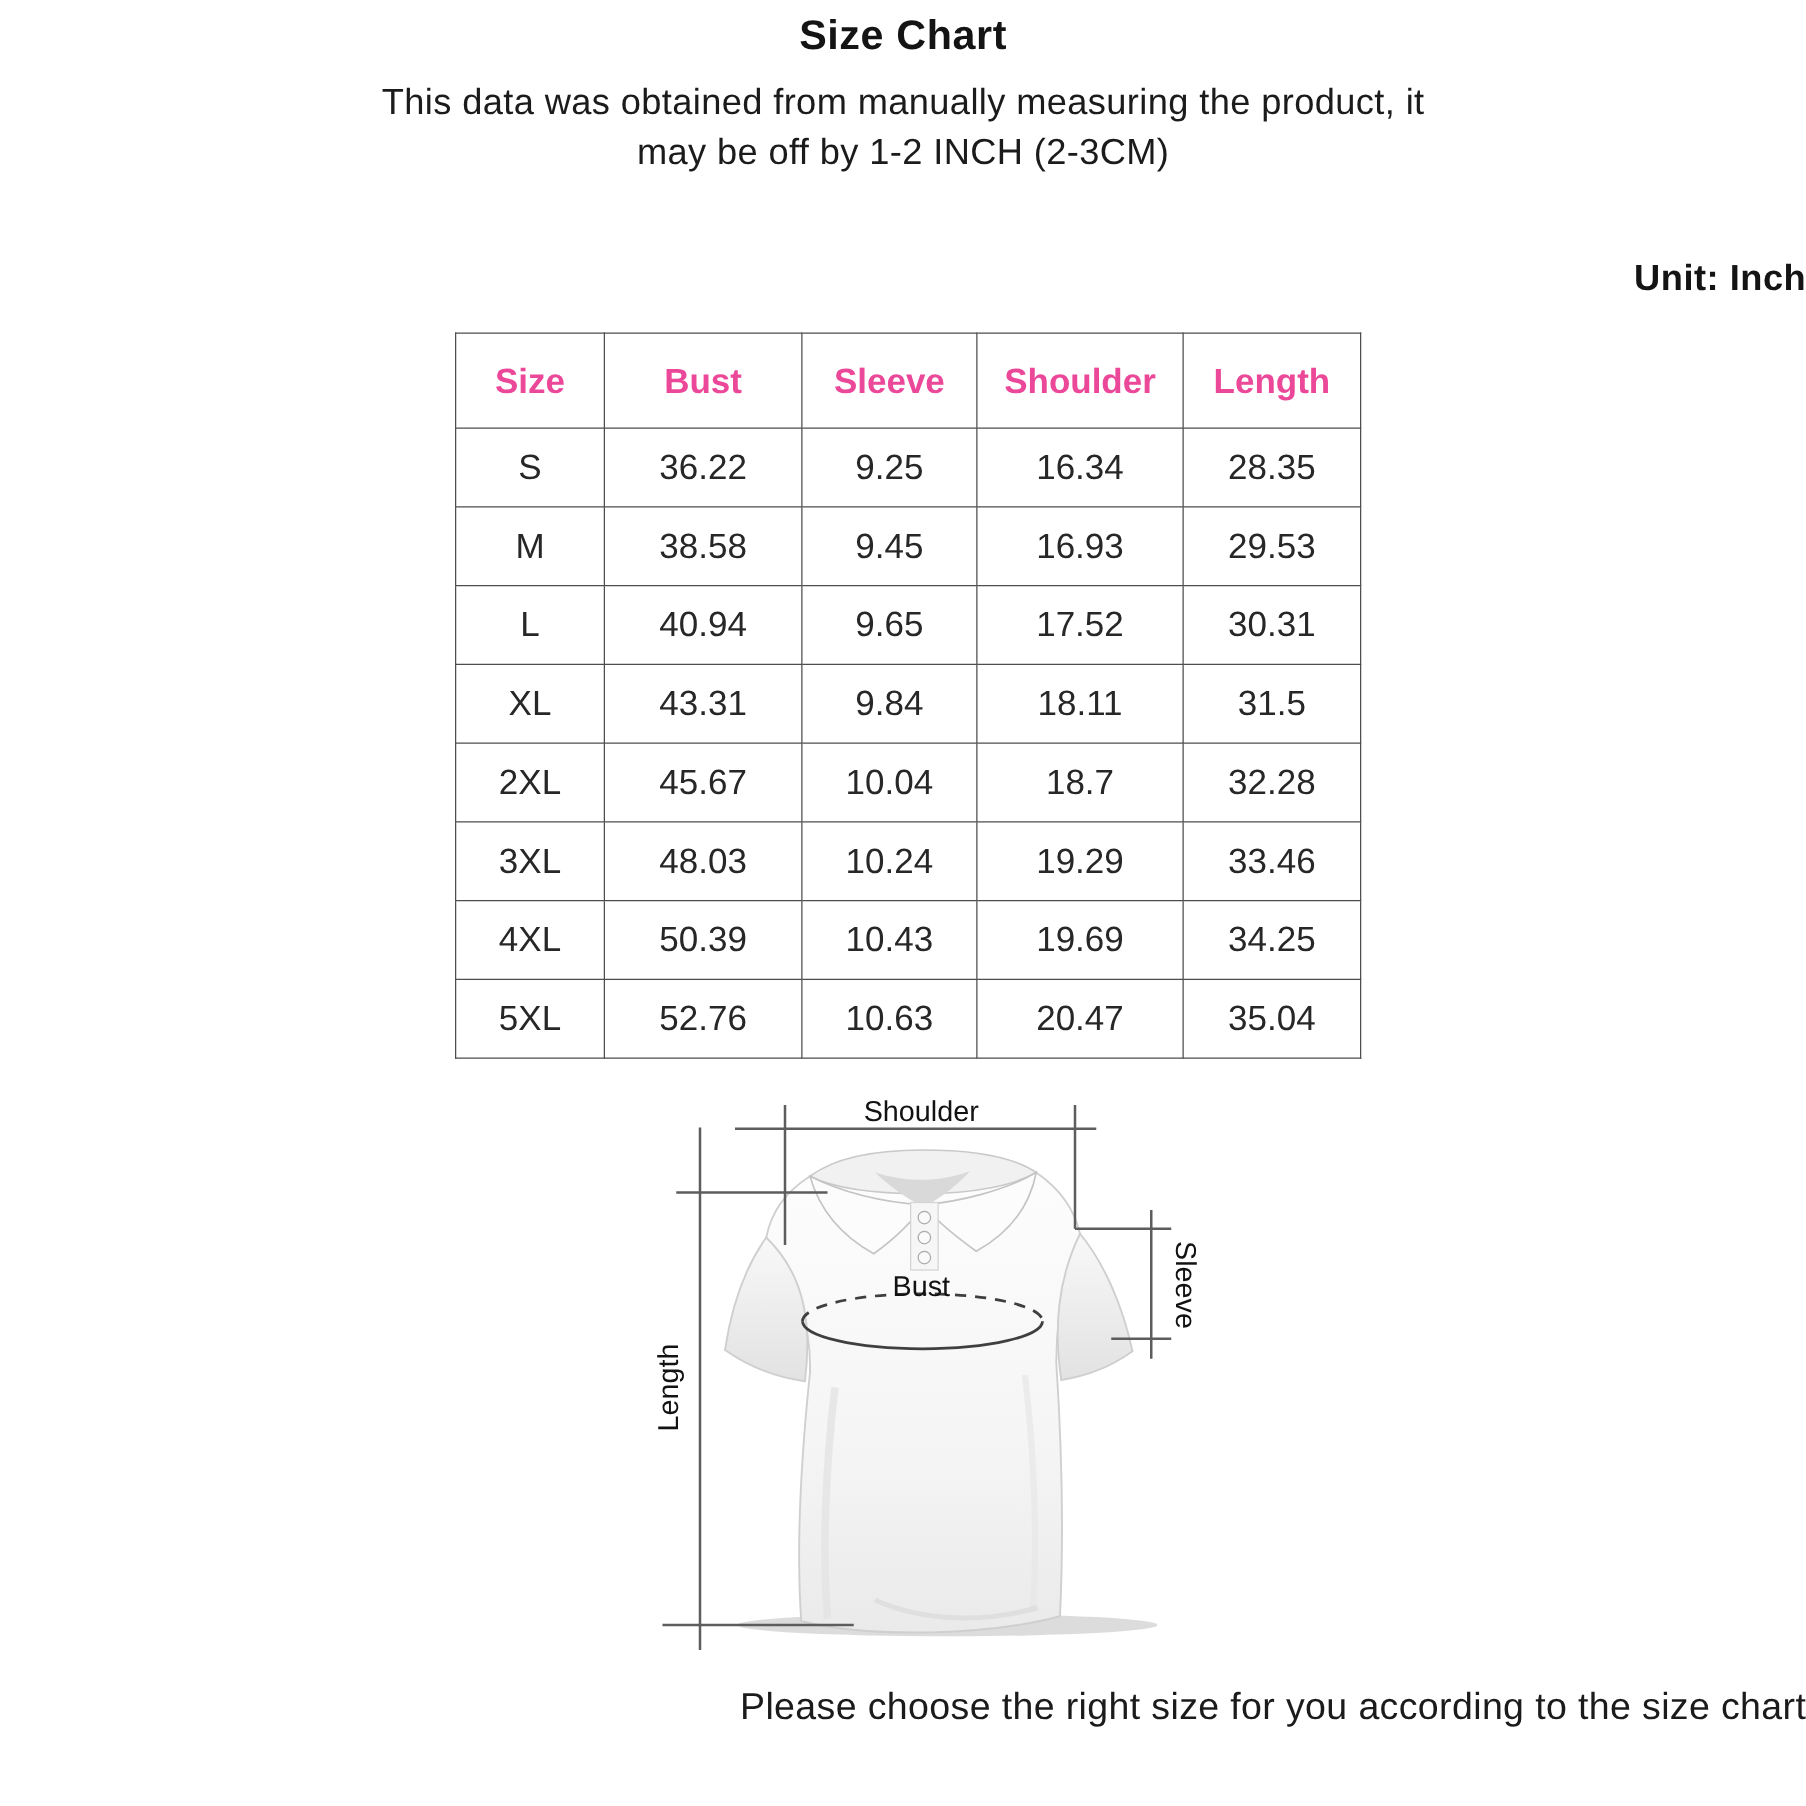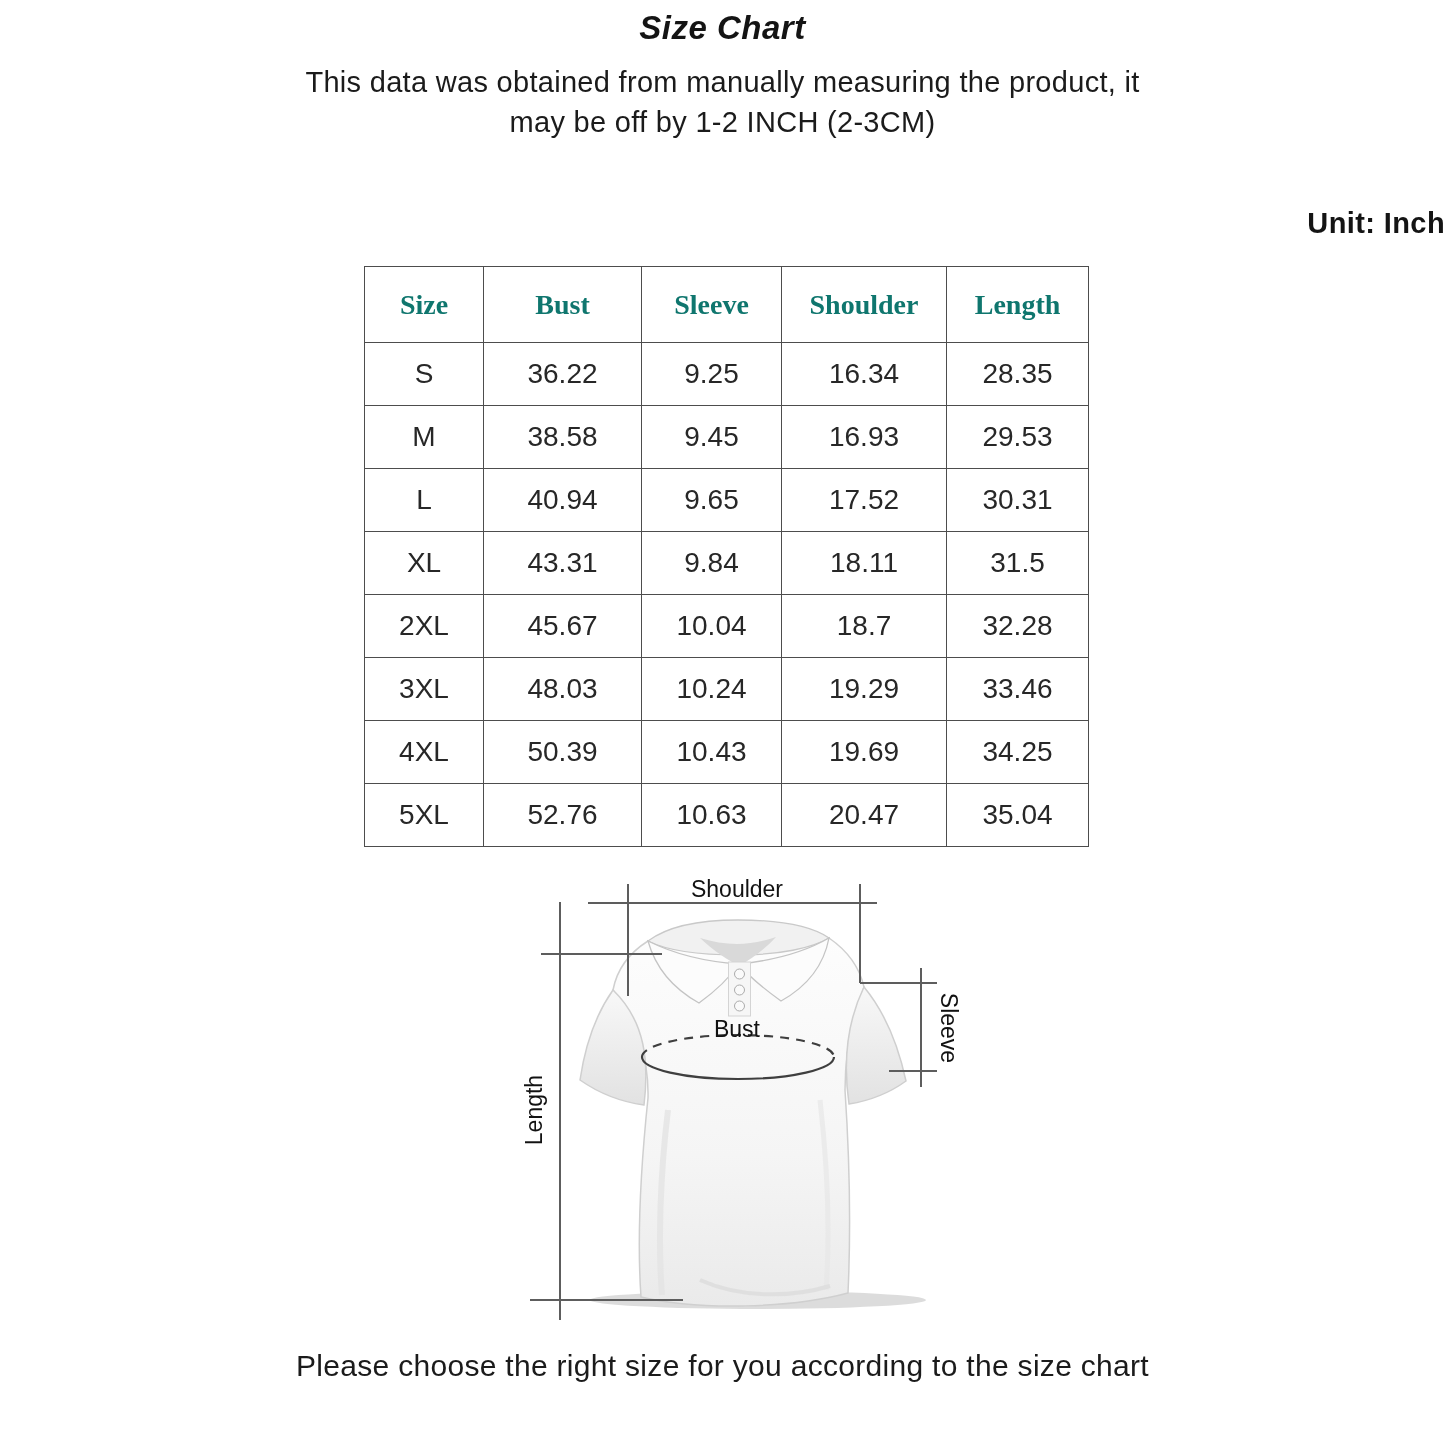--- a/index.html
+++ b/index.html
@@ -9,21 +9,20 @@
     background:#ffffff;
     font-family:"Liberation Sans","DejaVu Sans",sans-serif;
     color:#161616;
     overflow:hidden;
   }
   .page-title{
     position:absolute;top:9px;left:0;width:100%;
     text-align:center;
     font-size:33px;font-weight:700;letter-spacing:0.5px;
     color:#141414;
-    font-style:italic;
   }
   .description{
     position:absolute;top:62px;left:0;width:100%;
     text-align:center;
     font-size:29px;line-height:40px;font-weight:400;
     color:#1b1b1b;letter-spacing:0.3px;
   }
   .unit-label{
     position:absolute;top:207px;left:0;width:100%;
     text-align:right;
@@ -36,26 +35,26 @@
     table-layout:fixed;
     width:724px;
     font-size:28px;color:#272727;
   }
   .size-table th,.size-table td{
     border:1.5px solid #4d4d4d;
     text-align:center;vertical-align:middle;
     padding:0;
     background:#ffffff;
   }
-  .size-table th{height:75px;font-weight:700;color:#0f766e;font-family:Liberation Serif, serif;}
+  .size-table th{height:75px;font-weight:700;color:#ec4899;}
   .size-table td{height:62px;font-weight:400;}
   .diagram-svg{position:absolute;left:480px;top:860px;}
   .footer-note{
     position:absolute;top:1344px;left:0;width:100%;
-    text-align:center;
+    text-align:right;
     font-size:30px;line-height:44px;font-weight:400;
     color:#1b1b1b;letter-spacing:0.3px;
   }
 </style>
 </head>
 <body>
 
 <div class="page">
 
   <div class="page-title">Size Chart</div>

